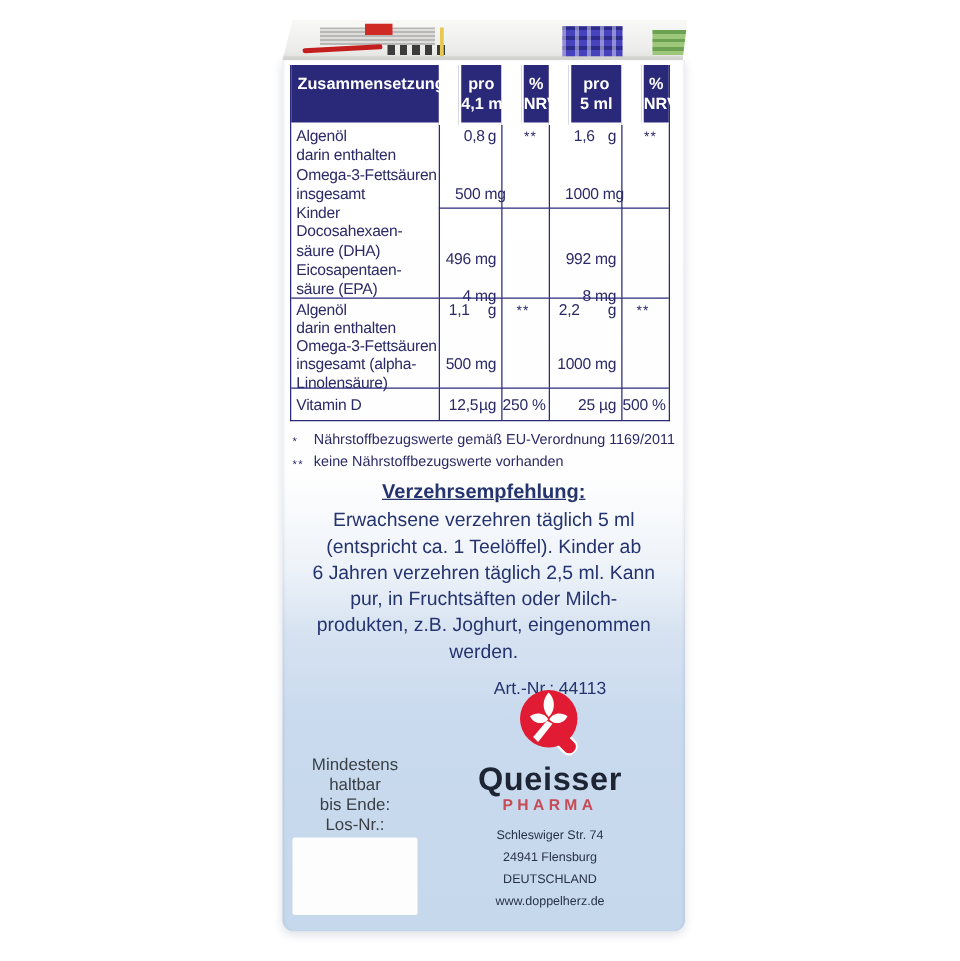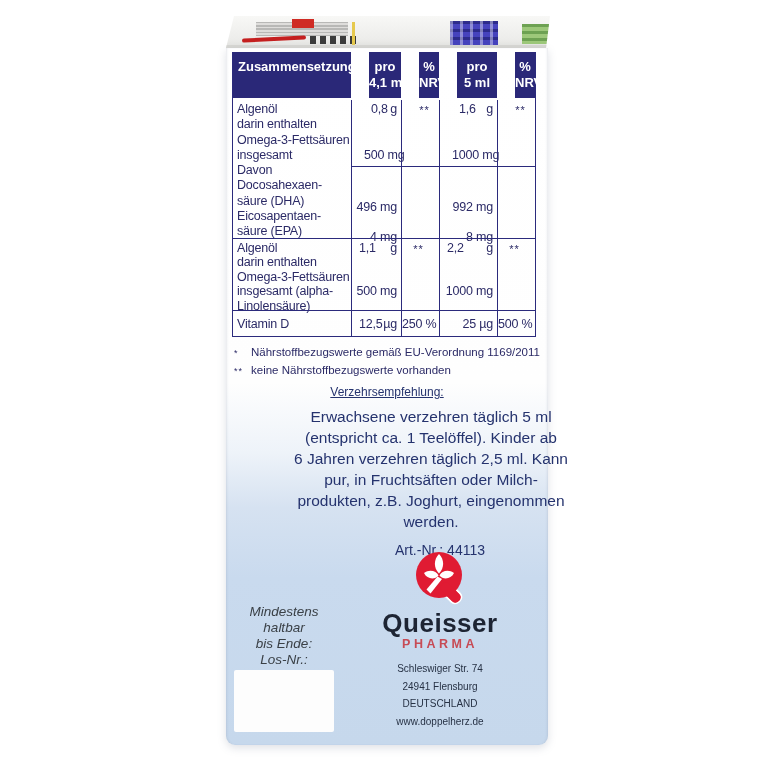--- a/index.html
+++ b/index.html
@@ -53,38 +53,38 @@
   .gr23{grid-row:2/4;}
 
   
   .footnotes{position:absolute;left:8px;top:296px;width:306px;font-size:11.5px;
              color:#2b2a66;line-height:17px;}
   .fn{display:flex;}
   .fnmark{width:17px;flex:0 0 17px;font-size:9px;padding-top:1px;letter-spacing:1px;}
 
   
   .dosage-h{position:absolute;left:0;top:337px;width:322px;text-align:center;
-            font-size:12px;font-weight:normal;text-decoration:underline;color:#25336e;}
+            font-size:16px;font-weight:bold;text-decoration:underline;color:#25336e;}
   .dosage{position:absolute;left:16px;top:358px;width:290px;text-align:center;
-          font-size:15.5px;color:#25336e;margin-left:44px;--lh:21px;}
+          font-size:15.5px;color:#25336e;--lh:21px;}
   .dosage .ln{height:var(--lh);line-height:var(--lh);}
 
   
   .artnr{position:absolute;left:114px;top:494px;width:200px;text-align:center;
          font-size:14px;color:#25336e;}
   .brand{position:absolute;left:114px;top:502px;width:200px;display:flex;
          flex-direction:column;align-items:center;}
   .brand-name{font-size:26px;font-weight:600;color:#1d2433;letter-spacing:.5px;line-height:26px;margin-top:2px;}
   .brand-sub{font-size:12.5px;font-weight:bold;letter-spacing:3.5px;color:#c74b55;line-height:15px;margin-top:1px;}
   .address{margin-top:8px;text-align:center;font-size:10px;line-height:17.5px;color:#273245;--lh:17.5px;}
   .address .ln{height:var(--lh);line-height:var(--lh);}
 
   
   .expiry{position:absolute;left:8px;top:556px;width:100px;text-align:center;
-          font-size:13.5px;color:#3a4046;font-style:italic;--lh:16px;}
+          font-size:13.5px;color:#3a4046;--lh:16px;}
   .expiry .ln{height:var(--lh);line-height:var(--lh);}
   .lotbox{position:absolute;left:8px;top:622px;width:100px;height:62px;background:#fdfdfd;border-radius:2px;}
 
   
   .p-text{left:32px;top:6px;width:92px;height:14px;
           background:repeating-linear-gradient(180deg,#b8b8b6 0 1.5px,#dedddb 1.5px 3.2px);}
   .p-red{left:68px;top:3px;width:22px;height:9px;background:#cf2b24;}
   .p-swoosh{left:18px;top:21px;width:64px;height:4px;background:#c41f1f;border-radius:2px;transform:rotate(-3deg);}
   .p-dark{left:86px;top:20px;width:48px;height:8px;
           background:repeating-linear-gradient(90deg,#3c3c3c 0 6px,transparent 6px 10px);}
@@ -140,21 +140,21 @@
       <div class="hcell gc5 gr1">
           <div class="ln">%</div>
           <div class="ln"><span>NRV</span><sup>*</sup></div>
         </div>
 
       <div class="cell name rA gc1 gr23">
           <div class="ln">Algenöl</div>
           <div class="ln">darin enthalten</div>
           <div class="ln">Omega-3-Fettsäuren</div>
           <div class="ln">insgesamt</div>
-          <div class="ln">Davon</div>
+          <div class="ln">Kinder</div>
           <div class="ln">Docosahexaen-</div>
           <div class="ln">säure (DHA)</div>
           <div class="ln">Eicosapentaen-</div>
           <div class="ln">säure (EPA)</div>
         </div>
       <div class="cell val rA divb gc2 gr2">
           <div class="ln split"><span>0,8</span><span>g</span></div>
           <div class="ln"></div>
           <div class="ln"></div>
           <div class="ln">500 mg</div>

